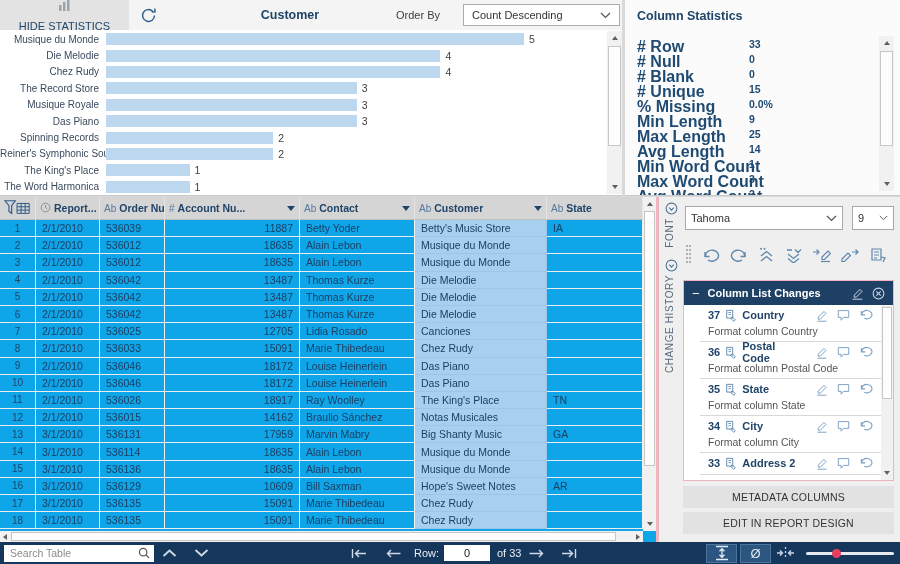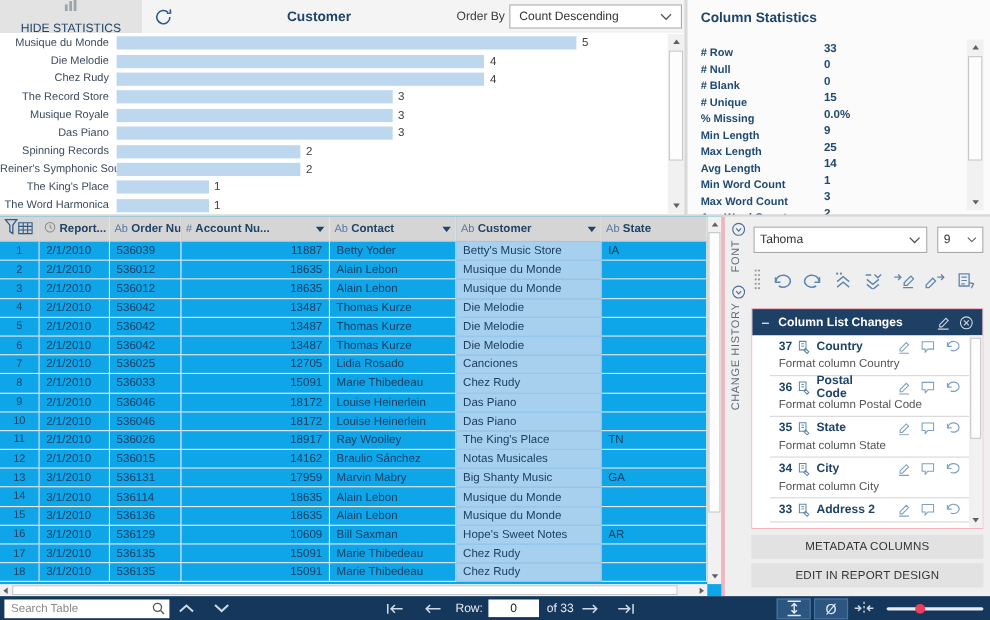--- a/index.html
+++ b/index.html
@@ -6,21 +6,21 @@
   html,body { width:900px; height:564px; overflow:hidden; }
   body { font-family:"Liberation Sans", sans-serif; }
   .app { position:relative; width:900px; height:564px; background:#d9d9d9; overflow:hidden; }
 
   
   .stats-left { position:absolute; left:0; top:0; width:622px; height:196px; background:#fff; border-bottom:1px solid #c9c9c9; }
   .stats-header { position:absolute; left:0; top:0; right:0; height:30px; background:#f4f4f4; }
   .hide-btn { position:absolute; left:0; top:0; width:129px; height:30px; background:#e3e3e3; border:none; display:flex; align-items:center; justify-content:center; gap:7px; font-family:inherit; font-size:11px; color:#1f4468; cursor:default;flex-direction:column; }
   .refresh-wrap { position:absolute; left:139px; top:6px; width:20px; height:20px; color:#2d5b88; }
   .chart-title { position:absolute; left:165px; top:8px; width:250px; text-align:center; font-size:12.5px; font-weight:bold; color:#1f4468; }
-  .orderby { position:absolute; right:2px; top:4px; display:flex; align-items:center; gap:4px; }
+  .orderby { position:absolute; right:2px; top:4px; display:flex; align-items:center; gap:23px; }
   .orderby-label { font-size:11px; color:#3d3d3d; }
   .orderby-select { width:157px; height:22px; background:#fff; border:1px solid #ababab; display:flex; align-items:center; padding:0 8px; font-size:11px; color:#333; }
   .orderby-select .chev { margin-left:auto; color:#555; display:flex; }
 
   .chart-rows { position:absolute; left:0; top:31px; right:17px; bottom:1px; overflow:hidden; }
   .chart-row { height:16.4px; display:flex; align-items:center; }
   .c-label { width:106px; text-align:right; padding-right:7px; font-size:10px; color:#3a4a5c; white-space:nowrap; overflow:hidden; flex:none; }
   .c-bar { height:12px; background:#bdd7ee; flex:none; }
   .c-val { margin-left:5px; font-size:10.5px; color:#404040; }
 
@@ -33,21 +33,21 @@
   .tri.left { border-top:3.5px solid transparent; border-bottom:3.5px solid transparent; border-right:4.5px solid #606060; left:3px; top:50%; transform:translateY(-50%); }
   .tri.right { border-top:3.5px solid transparent; border-bottom:3.5px solid transparent; border-left:4.5px solid #606060; left:auto; right:3px; top:50%; transform:translateY(-50%); }
 
   .chart-sb { right:0; top:31px; width:15px; bottom:1px; }
   .chart-sb .sb-thumb { top:15px; height:100px; }
 
   .col-stats { position:absolute; left:625px; top:0; width:275px; height:196px; background:#fbfbfb; border-bottom:1px solid #c9c9c9; }
   .cs-title { position:absolute; left:12px; top:9px; font-size:12.5px; font-weight:bold; color:#1f4468; }
   .cs-list { position:absolute; left:12px; top:38px; right:28px; bottom:0; overflow:hidden; }
   .stat-row { height:15px; position:relative; }
-  .s-label { font-size:10px; font-weight:bold; color:#1f4a72; }
+  .s-label { font-size:16px; font-weight:bold; color:#1f4a72; }
   .s-value { position:absolute; left:112px; top:0; font-size:10.5px; font-weight:bold; color:#1f4a72; }
   .stats-sb { right:6px; top:36px; width:15px; bottom:4px; }
   .stats-sb .sb-thumb { top:15px; height:95px; }
 
   
   .table-area { position:absolute; left:0; top:197px; width:656px; height:345px; background:#0ea5e9;text-align:right; }
   .tgrid { position:absolute; left:0; top:0; right:13px; bottom:11px; display:grid; grid-template-columns:36px 64px 65px 135px 115px 132px 1fr; grid-template-rows:23px; grid-auto-rows:17.2px; overflow:hidden; }
   .th { display:flex; align-items:center; gap:3px; background:#d5d5d5; border-right:1px solid #e4e4e4; border-bottom:1px solid #bdbdbd; padding:0 4px; font-size:10.5px; font-weight:bold; color:#1f4468; white-space:nowrap; overflow:hidden; }
   .th .glyph { color:#55779c; font-weight:normal; font-size:10px; }
   .th .spacer { flex:1; }

